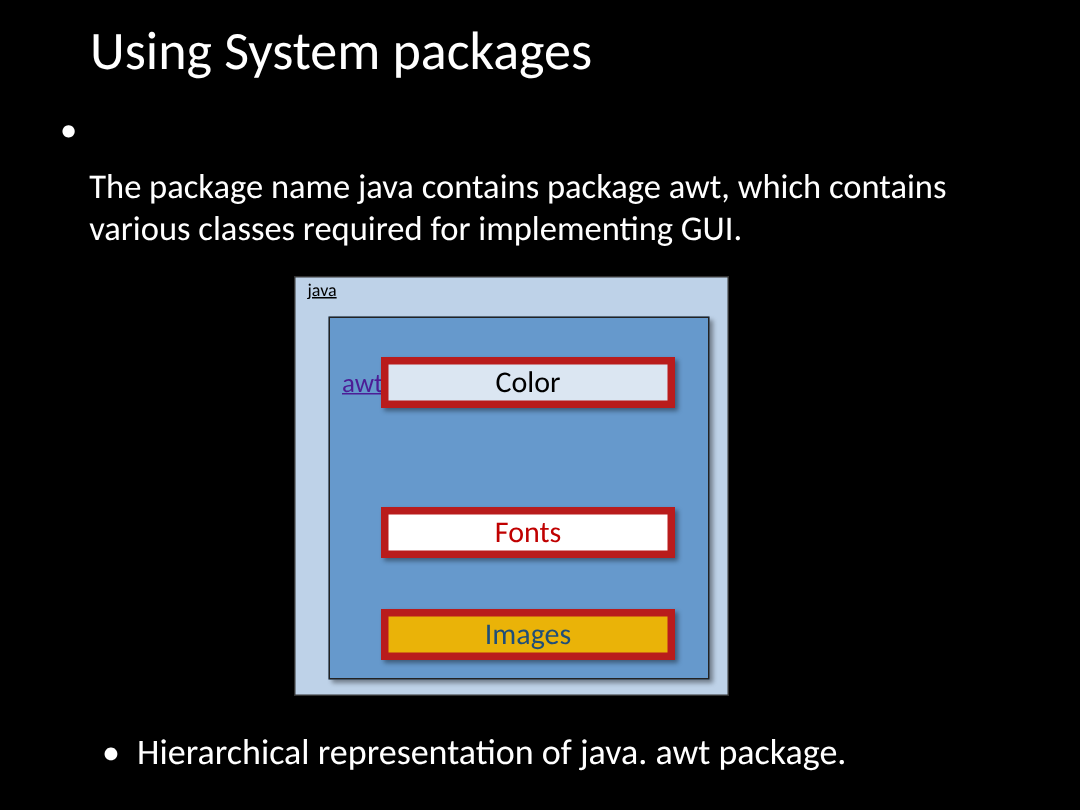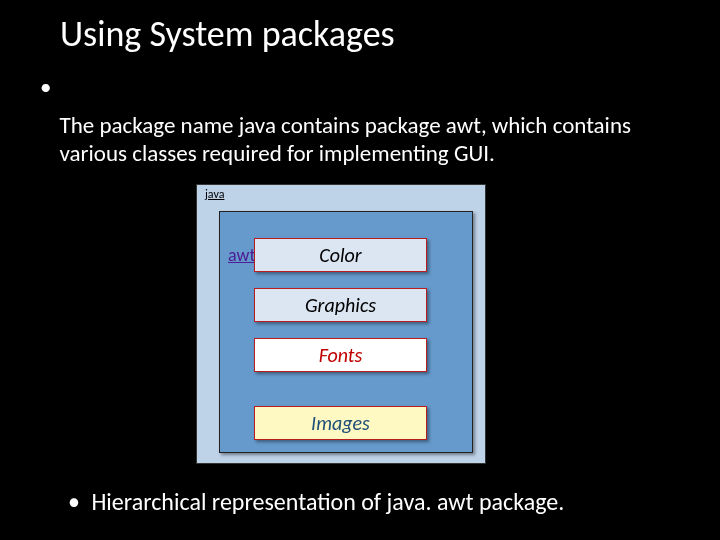--- a/index.html
+++ b/index.html
@@ -74,54 +74,52 @@
     position: absolute;
     left: 8px; top: 0px;
     color: #4c1d95;
     font-size: 18px;
     text-decoration: underline;
     margin-top: 32px;
   }
   .inner-box {
     position: absolute;
     left: 34px;
-    width: 173px;
+    width: 196px;
     height: 34px;
     background: #dbe6f2;
-    border: 1px solid #b91c1c;
+    border: 5px solid #b91c1c;
     box-shadow: 2px 2px 3px rgba(0,0,0,0.4);
     color: #000;
     font-size: 20px;
     display: flex;
     align-items: center;
     justify-content: center;
-    font-style: italic;
   }
   .ib1 { top: 26px; }
   .ib2 { top: 76px; }
   .ib3 { top: 126px; background: #ffffff; color: #c00000; }
-  .ib4 { top: 194px; background: #fef9c3; color: #1f4e79; }
+  .ib4 { top: 194px; background: #eab308; color: #1f4e79; }
 </style>
 </head>
 <body>
 
 <div class="title">Using System packages</div>
 
 <div class="bullet-top">
   <span class="dot">•</span>
   <span class="text">The package name java contains package awt, which contains various classes required for implementing GUI.</span>
 </div>
 
 <div class="diagram">
   <div class="box-java">
     <div class="lbl-java">java</div>
     <div class="box-awt">
       <div class="lbl-awt">awt</div>
       <div class="inner-box ib1">Color</div>
-      <div class="inner-box ib2">Graphics</div>
       <div class="inner-box ib3">Fonts</div>
       <div class="inner-box ib4">Images</div>
     </div>
   </div>
 </div>
 
 <div class="bullet-bottom">
   <span class="dot">•</span>
   <span>Hierarchical representation of java. awt package.</span>
 </div>

